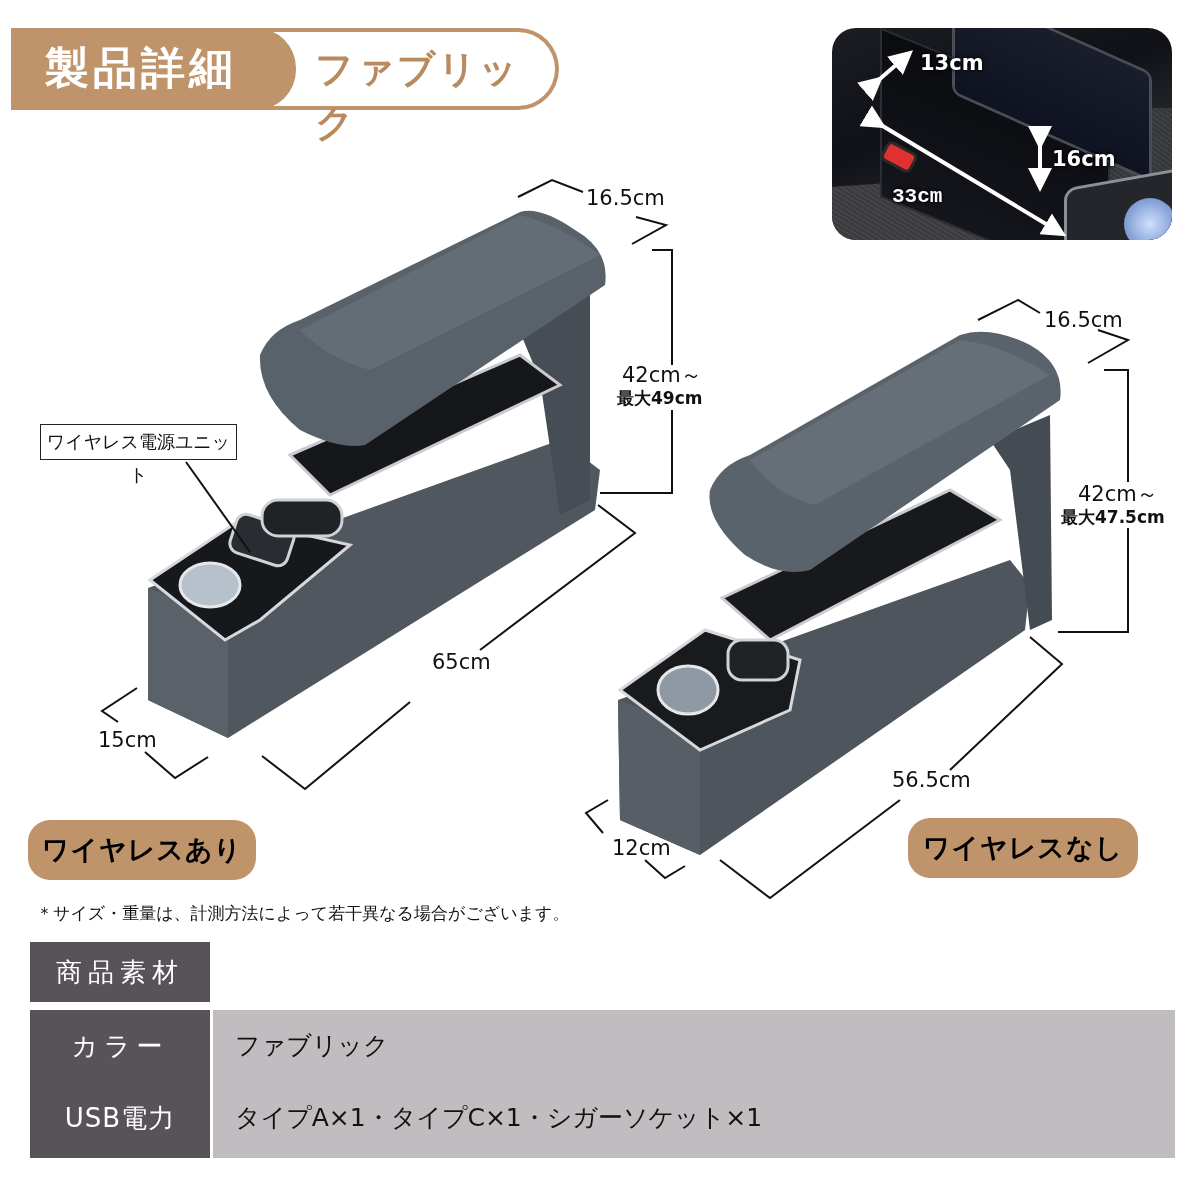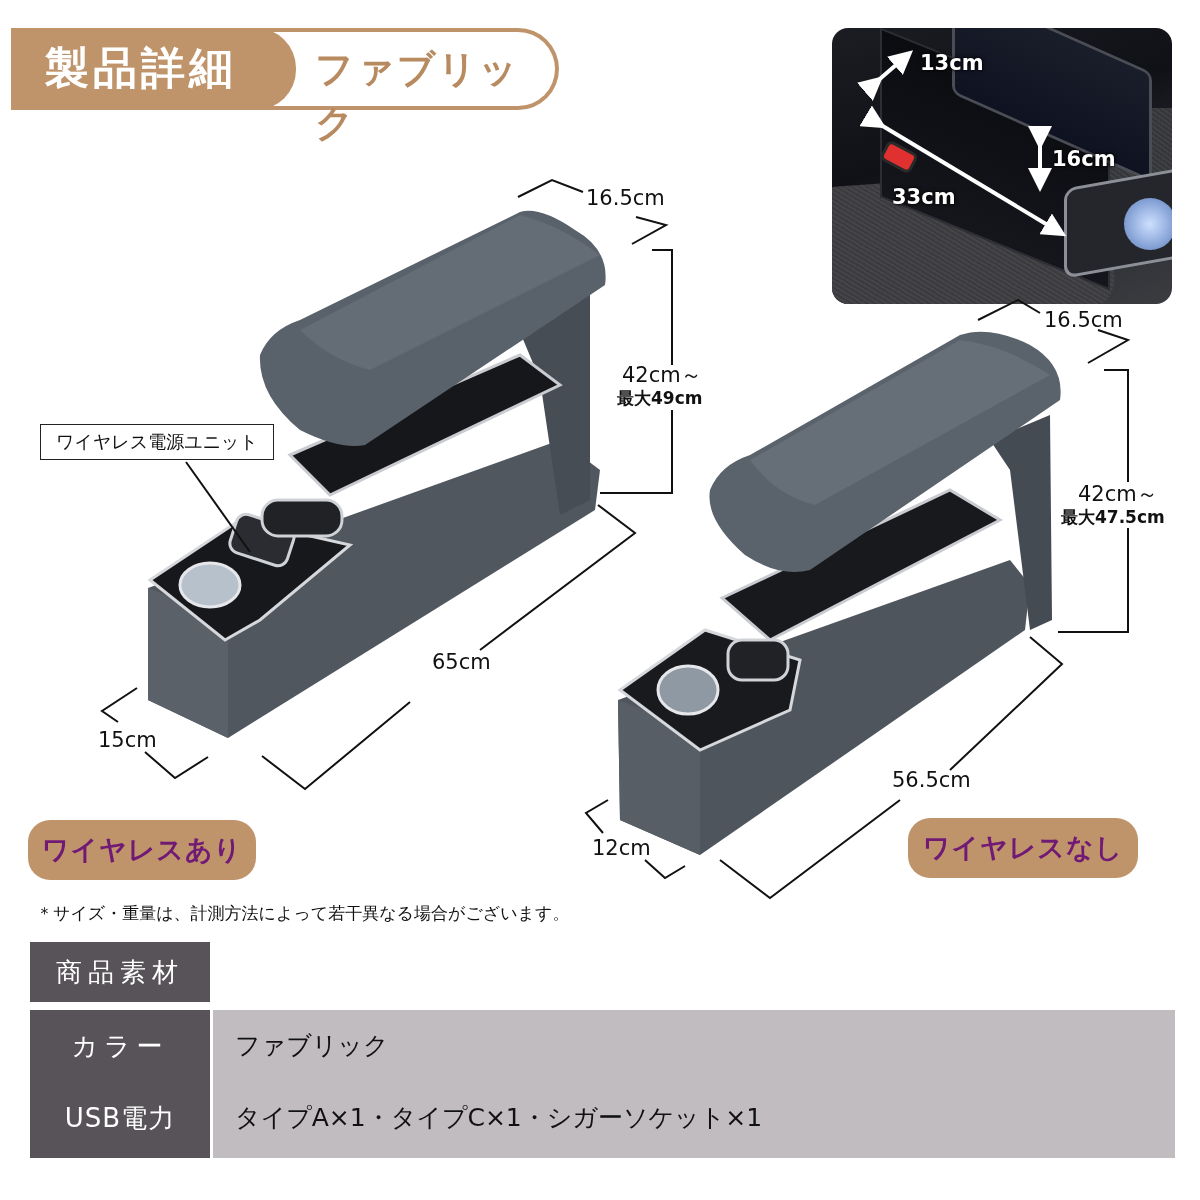--- a/index.html
+++ b/index.html
@@ -11,22 +11,22 @@
   .hdr-outline { position: absolute; left: 0; top: 0; width: 548px; height: 82px;
     border: 4px solid #c0946a; border-left: none; border-radius: 0 41px 41px 0; background: #fff; }
   .hdr-fill { position: absolute; left: 0; top: 0; width: 285px; height: 82px; background: #c0946a;
     border-radius: 0 40px 40px 0; }
   .hdr-title { position: absolute; left: 34px; top: 12px; font-size: 44px; font-weight: bold;
     color: #fff; letter-spacing: 4px; line-height: 56px; }
   .hdr-sub { position: absolute; left: 304px; top: 14px; font-size: 38px; font-weight: bold;
     color: #b88a5f; letter-spacing: 2px; line-height: 54px; }
 
   
-  .inset { position: absolute; left: 832px; top: 28px; width: 340px; height: 276px;
-    border-radius: 16px; overflow: hidden;
+  .inset { position: absolute; left: 832px; top: 28px; width: 340px; height: 212px;
+    border-radius: 24px; overflow: hidden;
     background: linear-gradient(160deg, #1c1d22 0%, #101116 40%, #2a2c31 70%, #3a3c40 100%); }
   .inset .seat { position: absolute; left: -20px; top: 150px; width: 300px; height: 140px;
     background: repeating-linear-gradient(35deg, #454548 0 2px, #3b3b3f 2px 4px);
     transform: rotate(-4deg); border-radius: 30px; }
   .inset .seat2 { position: absolute; left: 220px; top: 80px; width: 160px; height: 120px;
     background: repeating-linear-gradient(35deg, #3f4044 0 2px, #35363a 2px 4px); }
   .inset .bin { position: absolute; left: 48px; top: 46px; width: 230px; height: 170px;
     background: linear-gradient(180deg, #0b0c10 0%, #15161c 100%);
     transform: skewY(22deg); border: 2px solid #2c2e34; }
   .inset .lid { position: absolute; left: 120px; top: 0px; width: 200px; height: 110px;
@@ -40,26 +40,26 @@
     background: #e03030; border-radius: 6px; transform: rotate(28deg); border: 3px solid #2a2a2a; }
   .inset .lbl { position: absolute; color: #fff; font-size: 21px; font-weight: bold;
     text-shadow: 0 0 4px #000, 0 0 2px #000; line-height: 24px; }
   .inset svg { position: absolute; left: 0; top: 0; }
 
   
   .dim { position: absolute; font-size: 21px; color: #111; line-height: 24px; white-space: nowrap; }
   .dim-sm { position: absolute; font-size: 17px; font-weight: bold; color: #111; line-height: 20px; white-space: nowrap; }
   svg.lines { position: absolute; left: 0; top: 0; }
 
-  .callout { position: absolute; left: 40px; top: 424px; width: 234px; height: 36px;
+  .callout { position: absolute; left: 40px; top: 424px; width: 197px; height: 36px;
     border: 1.5px solid #222; background: #fff; font-size: 18px; line-height: 33px; text-align: center;
     color: #111; }
 
   .pill { position: absolute; height: 60px; border-radius: 22px; background: #c0946a;
-    color: #701a75; font-size: 27px; font-weight: bold; line-height: 60px; text-align: center; letter-spacing: 1px; }
+    color: #000000; font-size: 27px; font-weight: bold; line-height: 60px; text-align: center; letter-spacing: 1px; }
 
   .note { position: absolute; left: 36px; top: 902px; font-size: 17px; color: #111; line-height: 22px; }
 
   
   .spec { position: absolute; left: 30px; top: 942px; width: 1145px; }
   .spec-row { position: absolute; left: 0; width: 1145px; display: flex; }
   .spec-th { width: 180px; background: #585358; color: #fff; font-size: 26px;
     display: flex; align-items: center; justify-content: center; letter-spacing: 6px; }
   .spec-gap { width: 3px; background: #fff; }
   .spec-td { flex: 1; background: #c1bcbf; color: #111; font-size: 25px; padding-left: 22px;
@@ -88,21 +88,21 @@
       <marker id="ah" markerWidth="6" markerHeight="6" refX="3" refY="3" orient="auto">
         <path d="M0,0 L6,3 L0,6 z" fill="#fff"></path>
       </marker>
     </defs>
     <line x1="42" y1="56" x2="72" y2="30" stroke="#fff" stroke-width="4" marker-start="url(#ah)" marker-end="url(#ah)"></line>
     <line x1="44" y1="94" x2="224" y2="202" stroke="#fff" stroke-width="4" marker-start="url(#ah)" marker-end="url(#ah)"></line>
     <line x1="208" y1="110" x2="208" y2="152" stroke="#fff" stroke-width="4" marker-start="url(#ah)" marker-end="url(#ah)"></line>
   </svg>
   <div class="lbl" style="left:88px; top:23px;">13cm</div>
   <div class="lbl" style="left:220px; top:119px;">16cm</div>
-  <div class="lbl" style="left:60px; top:157px;">33cm</div>
+  <div class="lbl" style="left:60px; top:157px;font-family:Liberation Mono, monospace;">33cm</div>
 </div>
 
 <div>
   <svg class="lines" width="1200" height="900">
 
     <polygon points="148,588 560,440 600,470 595,510 228,738 148,700" fill="#50575f"></polygon>
     <polygon points="148,588 228,620 228,738 148,700" fill="#5a6169"></polygon>
 
     <polygon points="515,320 590,290 590,500 560,515 540,380" fill="#474d55"></polygon>
 
@@ -152,21 +152,21 @@
     <polyline points="1128,528 1128,632 1058,632" fill="none" stroke="#111" stroke-width="2"></polyline>
     <polyline points="1030,637 1062,664 950,770" fill="none" stroke="#111" stroke-width="2"></polyline>
     <polyline points="900,800 770,898 720,860" fill="none" stroke="#111" stroke-width="2"></polyline>
     <polyline points="608,800 586,813 603,833" fill="none" stroke="#111" stroke-width="2"></polyline>
     <polyline points="645,860 665,878 685,866" fill="none" stroke="#111" stroke-width="2"></polyline>
   </svg>
   <div class="dim" style="left:1044px; top:308px;">16.5cm</div>
   <div class="dim" style="left:1078px; top:482px;">42cm～</div>
   <div class="dim-sm" style="left:1061px; top:507px;">最大47.5cm</div>
   <div class="dim" style="left:892px; top:768px;">56.5cm</div>
-  <div class="dim" style="left:592px; top:836px;">12cm</div>
+  <div class="dim" style="left:612px; top:836px;">12cm</div>
   <div class="pill" style="left:908px; top:818px; width:230px;">ワイヤレスなし</div>
 </div>
 
 <div class="note">＊サイズ・重量は、計測方法によって若干異なる場合がございます。</div>
 
 <div class="spec">
   <div class="spec-row" style="top:0; height:60px;">
     <div class="spec-th">商品素材</div>
     <div class="spec-gap"></div>
   </div>

